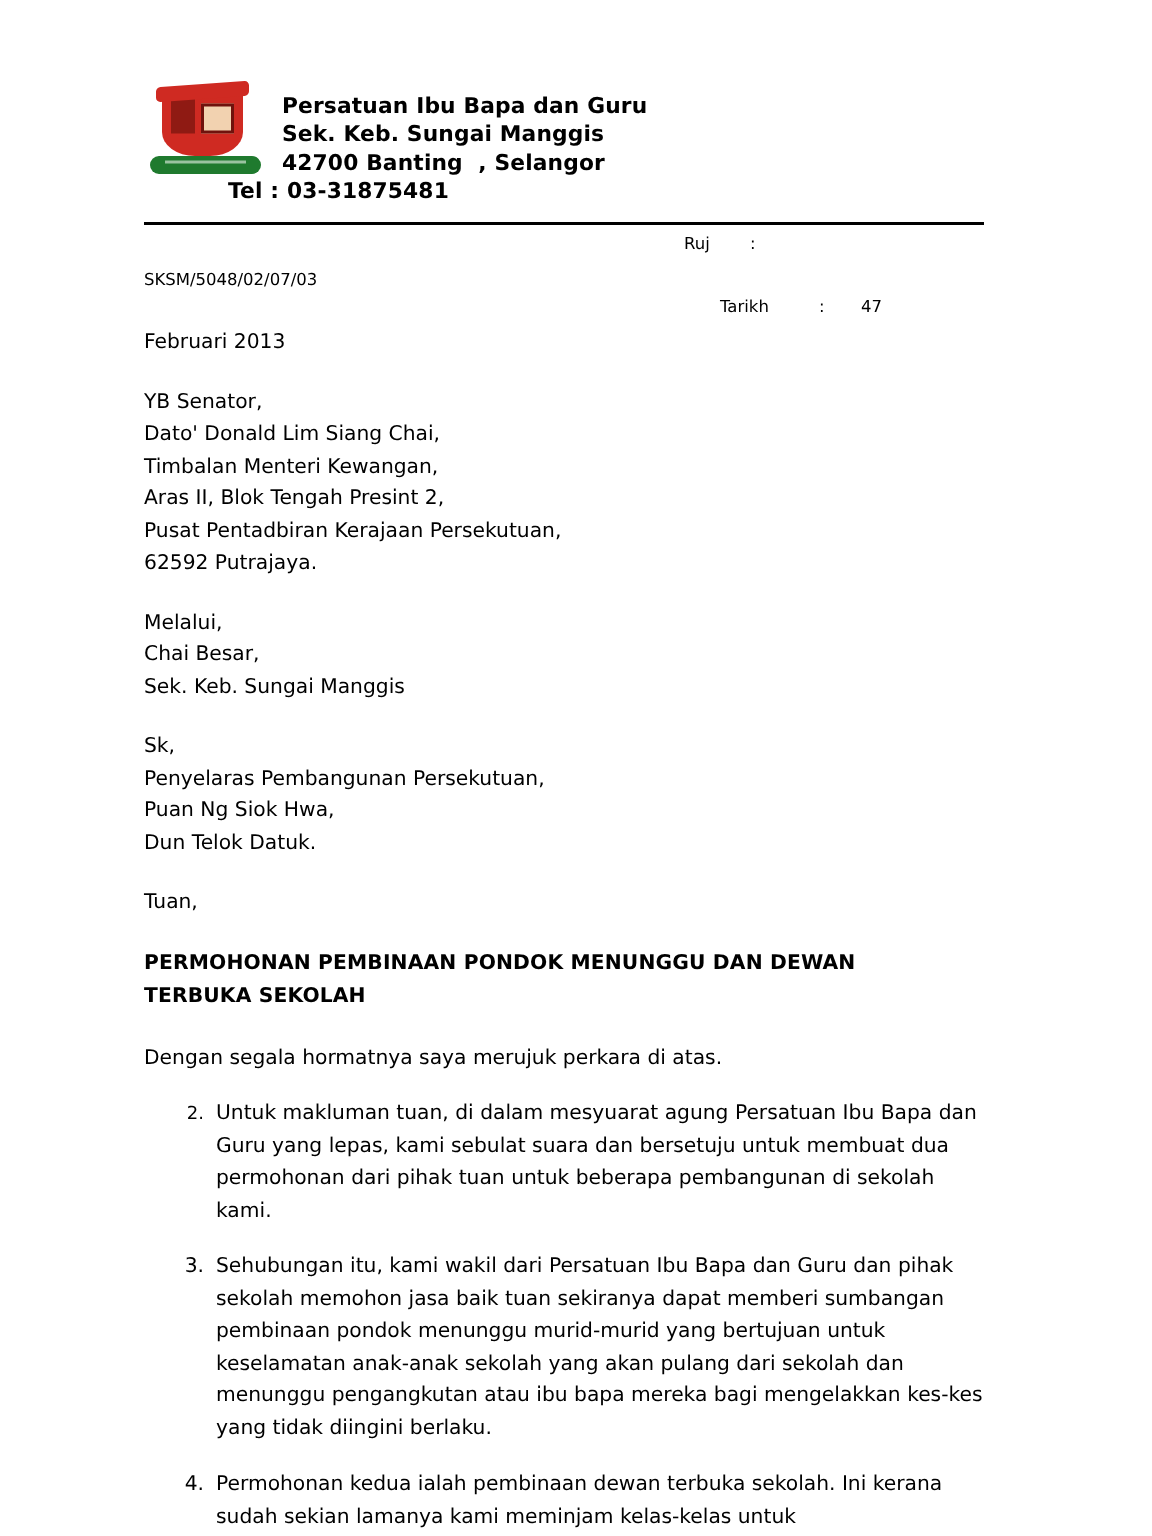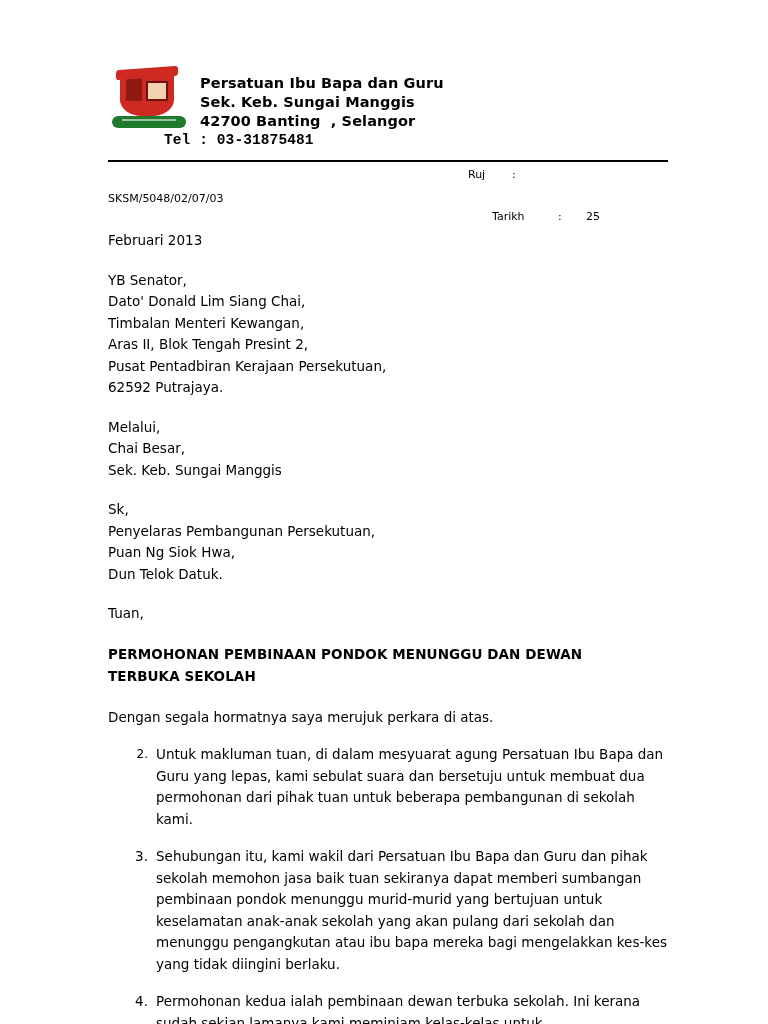--- a/index.html
+++ b/index.html
@@ -12,21 +12,21 @@
     height: 1024px;
     font-family: "DejaVu Sans", sans-serif;
     color: #000000;
     overflow: hidden;
   }
   .page {
     position: relative;
     width: 768px;
     height: 1024px;
     box-sizing: border-box;
-    padding: 12px;
+    padding: 0;
   }
 
   
   .letterhead {
     display: flex;
     align-items: flex-start;
     padding: 56px 0 0 100px;
   }
   .crest {
     width: 74px;
@@ -101,21 +101,20 @@
   .lh-line {
     font-weight: bold;
     font-size: 14.5px;
     line-height: 19px;
     letter-spacing: .1px;
     white-space: pre;
   }
   .lh-line.phone {
     position: relative;
     left: -36px;
-    font-family: Liberation Mono, monospace;
   }
 
   .rule {
     margin: 10px 100px 0 96px;
     border-top: 2px solid #000;
     width: 560px;
   }
 
   
   .refblock {
@@ -225,21 +224,21 @@
   </div>
 
   <div class="rule"></div>
 
   <div class="refblock">
     <div class="ref-label">Ruj</div>
     <div class="ref-colon">:</div>
     <div class="ref-value">SKSM/5048/02/07/03</div>
     <div class="date-label">Tarikh</div>
     <div class="date-colon">:</div>
-    <div class="date-value">25</div>
+    <div class="date-value">47</div>
   </div>
 
   <div class="body">
 
     <div class="blk">
       <div class="ln">Februari 2013</div>
     </div>
 
     <div class="blk">
       <div class="ln">YB Senator,</div>

